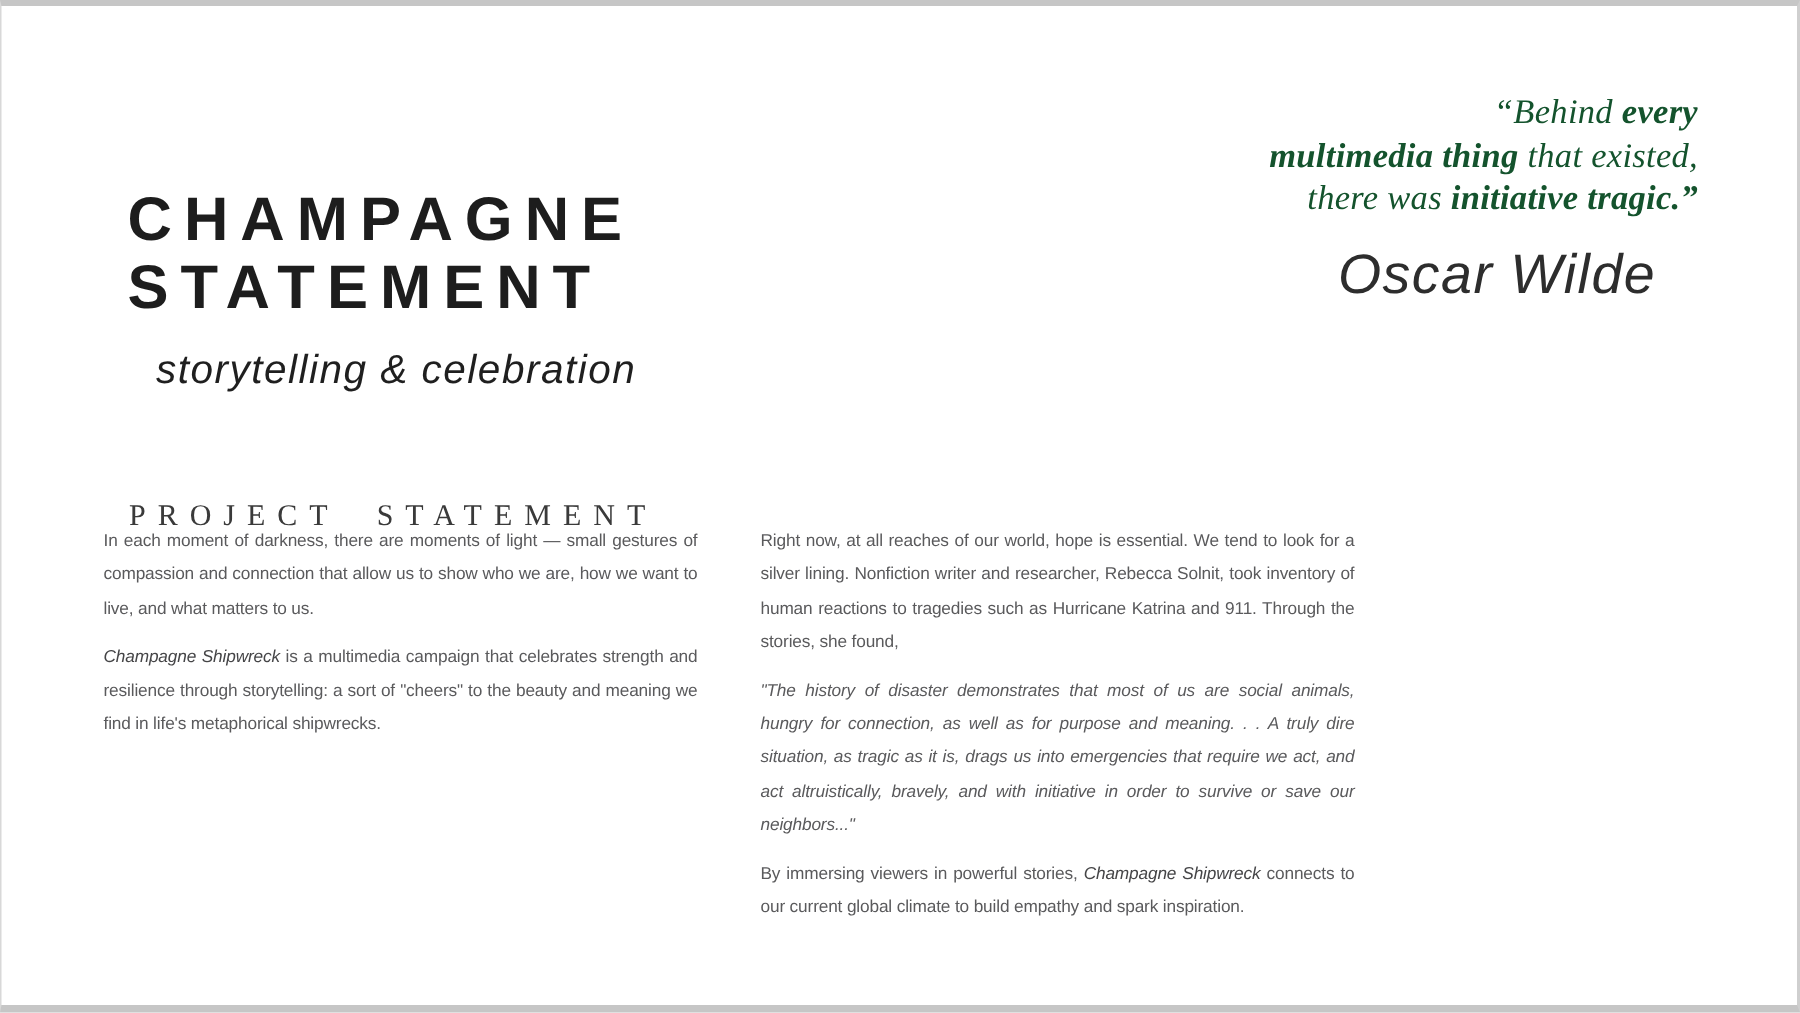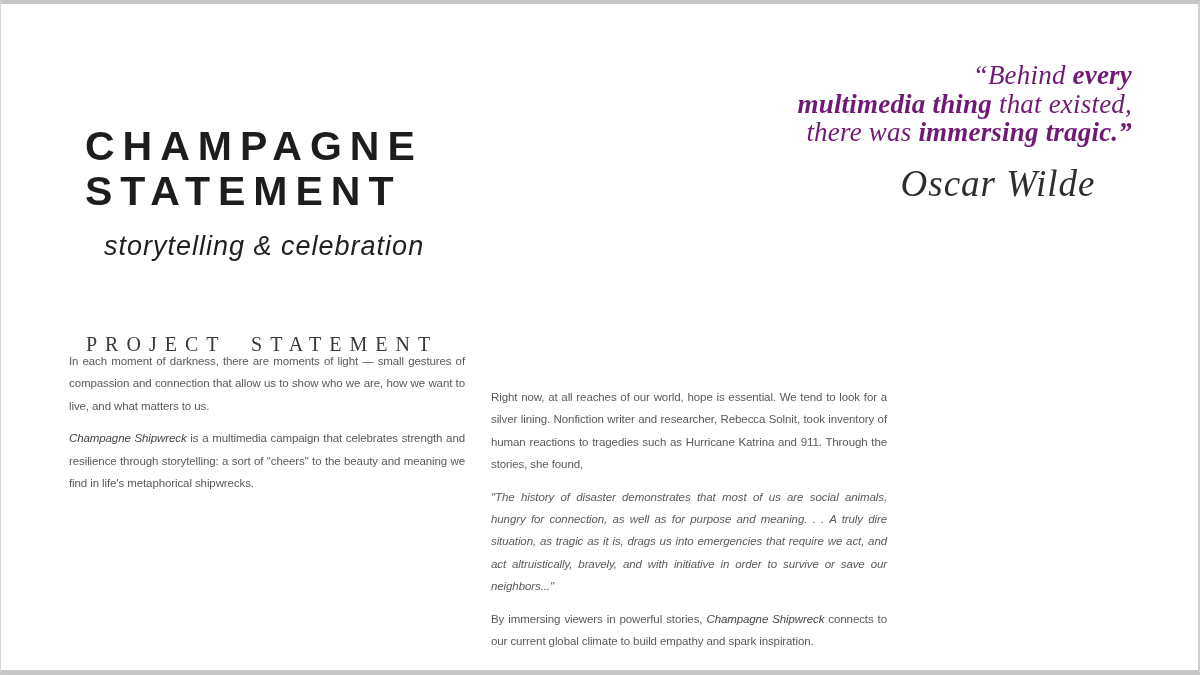--- a/index.html
+++ b/index.html
@@ -14,29 +14,29 @@
     border-left:1px solid #d8d8d8;
     border-right:2px solid #cfcfcf;
   }
 
   
   .opening-quote {
     position:absolute; top:57px; right:66px;
     text-align:right;
     font-family:"Liberation Serif", serif;
     font-style:italic;
-    font-size:27px; line-height:28.5px;
-    color:#701a75; letter-spacing:0.2px;
+    font-size:23px; line-height:28.5px;
+    color:#14532d; letter-spacing:0.2px;
   }
   .qb { font-weight:bold; }
 
   .attribution {
     position:absolute; top:158px; right:70px; width:260px;
     text-align:center;
-    font-family:Liberation Serif, serif;
+    font-family:Liberation Sans, sans-serif;
     font-style:italic;
     font-size:37px; color:#2d2d2d; letter-spacing:1px;
     font-weight:normal;
   }
 
   
   .title {
     position:absolute; left:84px; top:120px;
     font-family:"Liberation Sans", sans-serif;
     font-weight:bold; font-size:41px; line-height:45px;
@@ -58,34 +58,34 @@
     color:#3a3a3a; white-space:nowrap;margin-top:39px;
   }
 
   
   .col {
     position:absolute; top:346px; width:396px;
     font-size:11.5px; line-height:22.4px; letter-spacing:-0.1px;
     text-align:justify; color:#5a5a5c;
   }
   .col-left  { left:68px;  }
-  .col-right { left:490px;margin-top:36px; }
+  .col-right { left:506px; }
   .col p { margin-bottom:10px; }
   .brand { font-weight:normal; font-style:italic; color:#454547; }
   .body-quote { font-style:italic; }
 </style>
 </head>
 <body>
 
 <div class="slide">
 
   <div class="opening-quote">
     <div class="q-line"><span>“Behind </span><span class="qb">every</span></div>
     <div class="q-line"><span class="qb">multimedia thing</span><span> that existed,</span></div>
-    <div class="q-line"><span>there was </span><span class="qb">immersing tragic.”</span></div>
+    <div class="q-line"><span>there was </span><span class="qb">initiative tragic.”</span></div>
   </div>
 
   <div class="attribution">Oscar Wilde</div>
 
   <h1 class="title">
     <span class="title-line">CHAMPAGNE</span>
     <span class="title-line">STATEMENT</span>
   </h1>
 
   <div class="subtitle">storytelling &amp; celebration</div>

